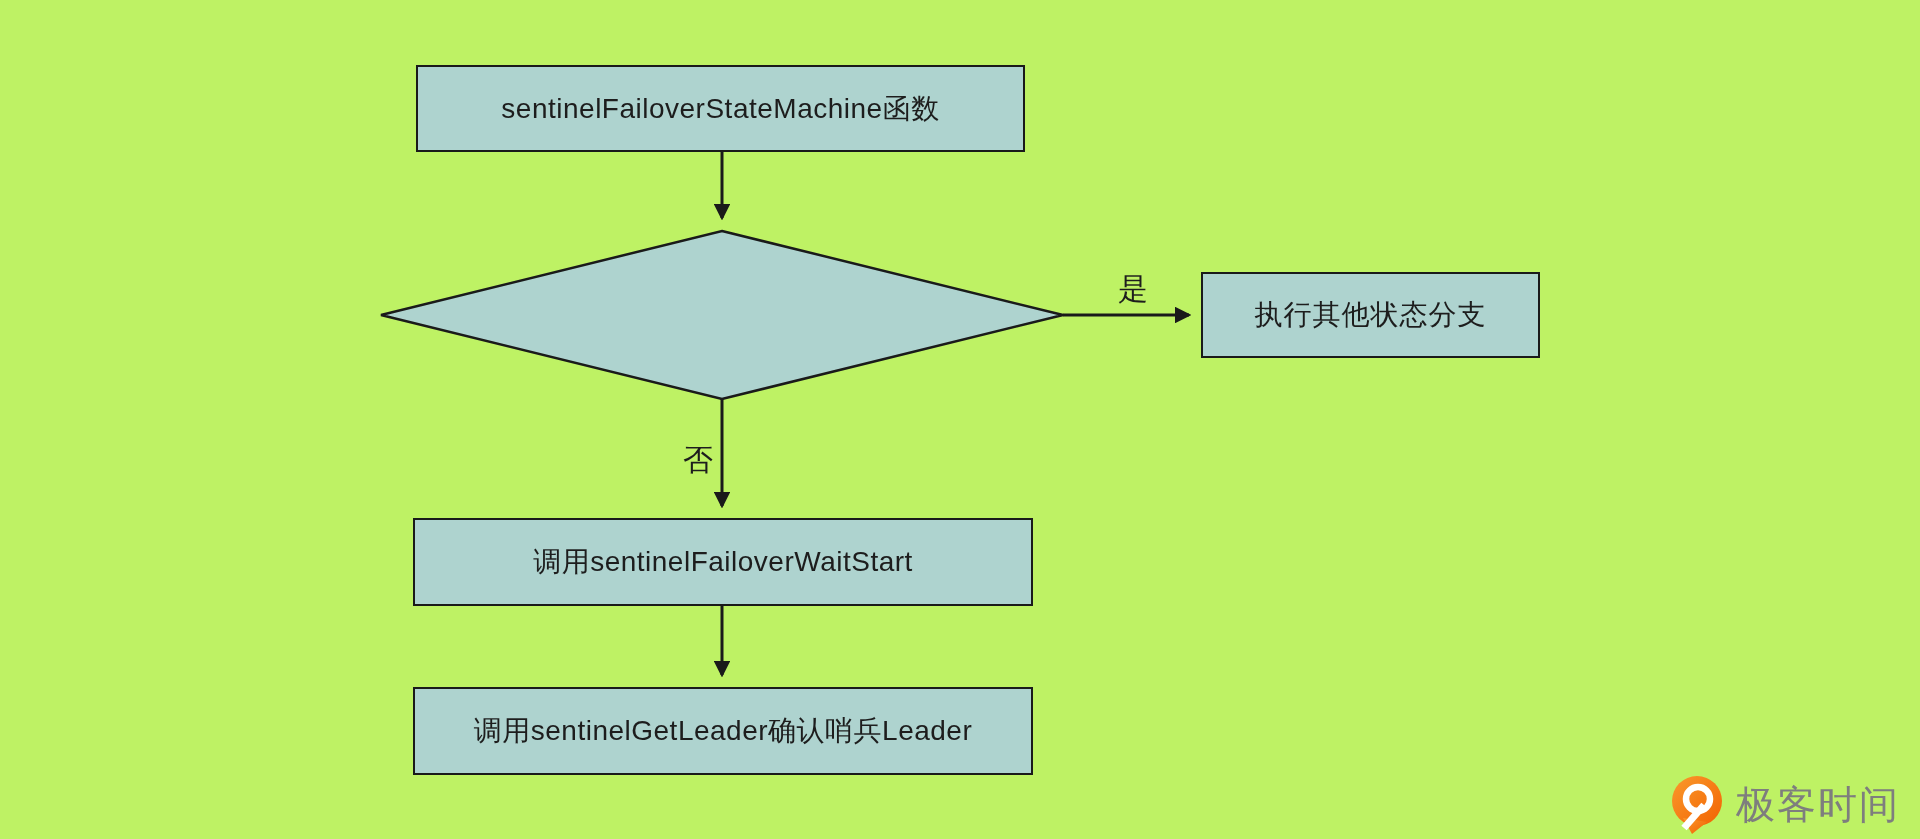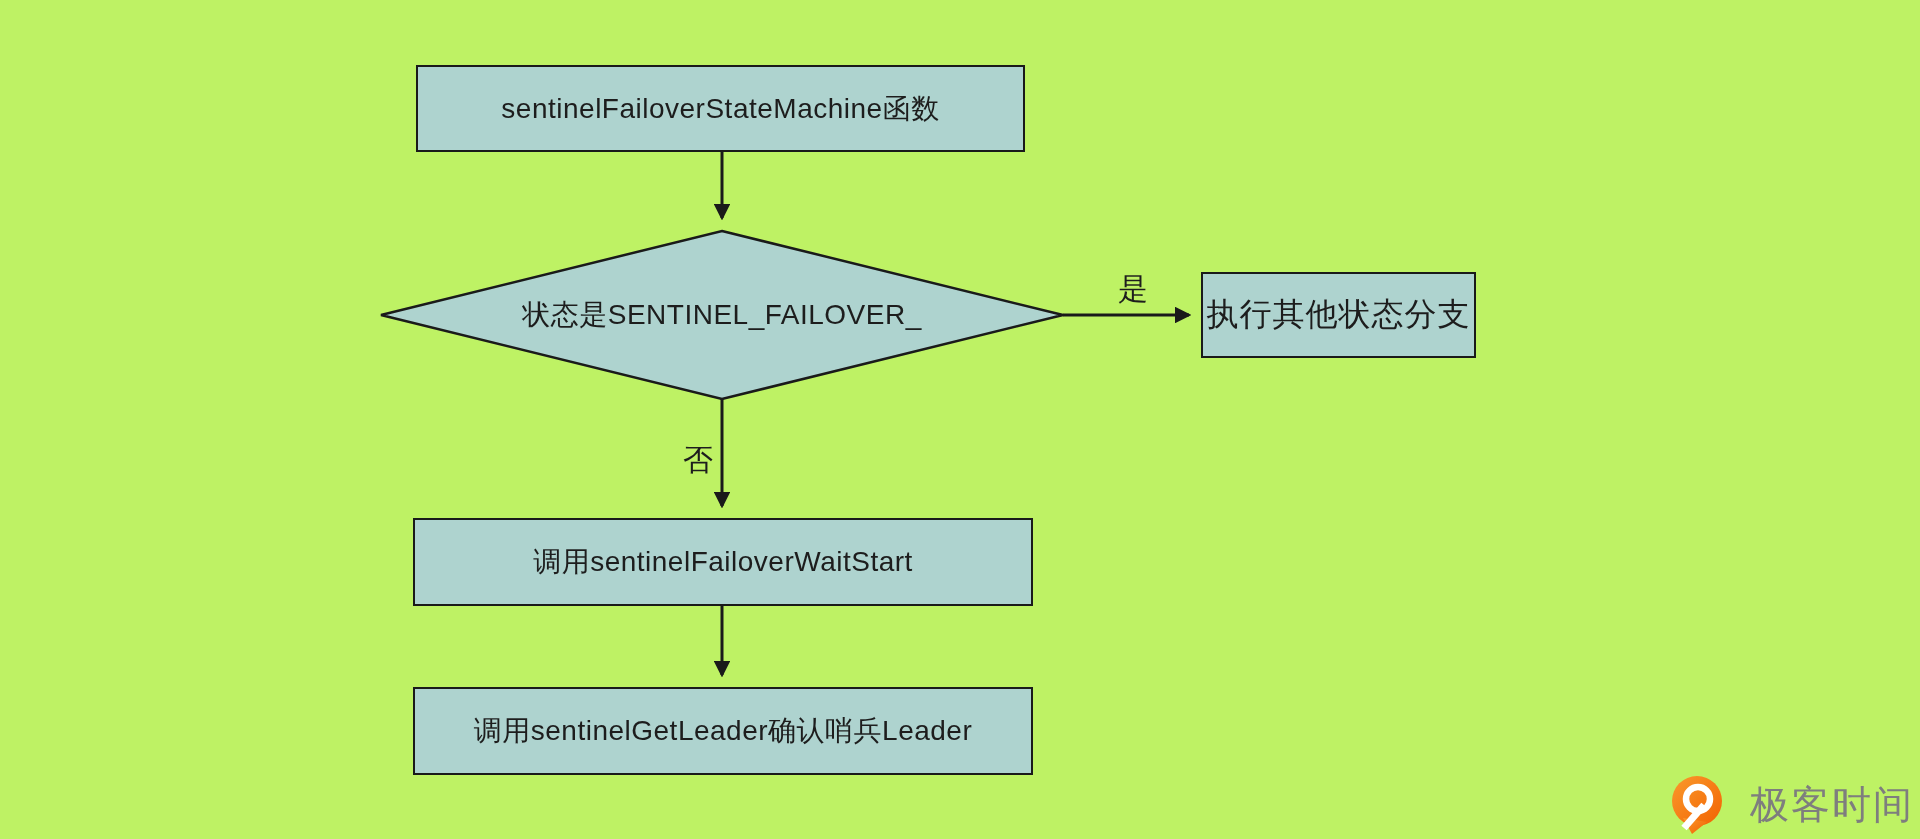--- a/index.html
+++ b/index.html
@@ -37,21 +37,21 @@
     border: 2.5px solid #1a1a1a;
     box-sizing: border-box;
     display: flex;
     align-items: center;
     justify-content: center;
     font-size: 28px;
     letter-spacing: 0.5px;
     white-space: nowrap;
   }
   .node-start   { left: 416px; top: 65px;  width: 609px; height: 87px; }
-  .node-yes     { left: 1201px; top: 272px; width: 275px; height: 86px; font-size: 32px; letter-spacing: 1px; }
+  .node-yes     { left: 1201px; top: 272px; width: 339px; height: 86px; font-size: 28px; letter-spacing: 1px; }
   .node-wait    { left: 413px; top: 518px; width: 620px; height: 88px; }
   .node-leader  { left: 413px; top: 687px; width: 620px; height: 88px; }
   .diamond-label {
     position: absolute;
     left: 422px;
     top: 231px;
     width: 600px;
     height: 168px;
     display: flex;
     flex-direction: column;
@@ -72,21 +72,21 @@
     justify-content: center;
   }
   .edge-label-yes { left: 1113px; top: 270px; width: 40px; height: 38px; }
   .edge-label-no  { left: 678px;  top: 441px; width: 40px; height: 38px; }
   .logo {
     position: absolute;
     left: 1670px;
     top: 775px;
     display: flex;
     align-items: center;
-    gap: 22px;
+    gap: 8px;
   }
   .logo-text {
     font-size: 39px;
     color: #7e7e7e;
     letter-spacing: 2px;
     line-height: 58px;
     white-space: nowrap;
   }
 </style>
 </head>
@@ -110,21 +110,20 @@
     <line class="connector" x1="722" y1="399" x2="722" y2="506" marker-end="url(#arrowhead)"></line>
 
     <line class="connector" x1="722" y1="606" x2="722" y2="675" marker-end="url(#arrowhead)"></line>
   </svg>
 
   <div class="node node-start">
     <span>sentinelFailoverStateMachine函数</span>
   </div>
 
   <div class="diamond-label">
-    <div>状态是SENTINEL_FAILOVER_</div>
   </div>
 
   <div class="edge-label edge-label-yes">是</div>
 
   <div class="edge-label edge-label-no">否</div>
 
   <div class="node node-yes">
     <span>执行其他状态分支</span>
   </div>
 

